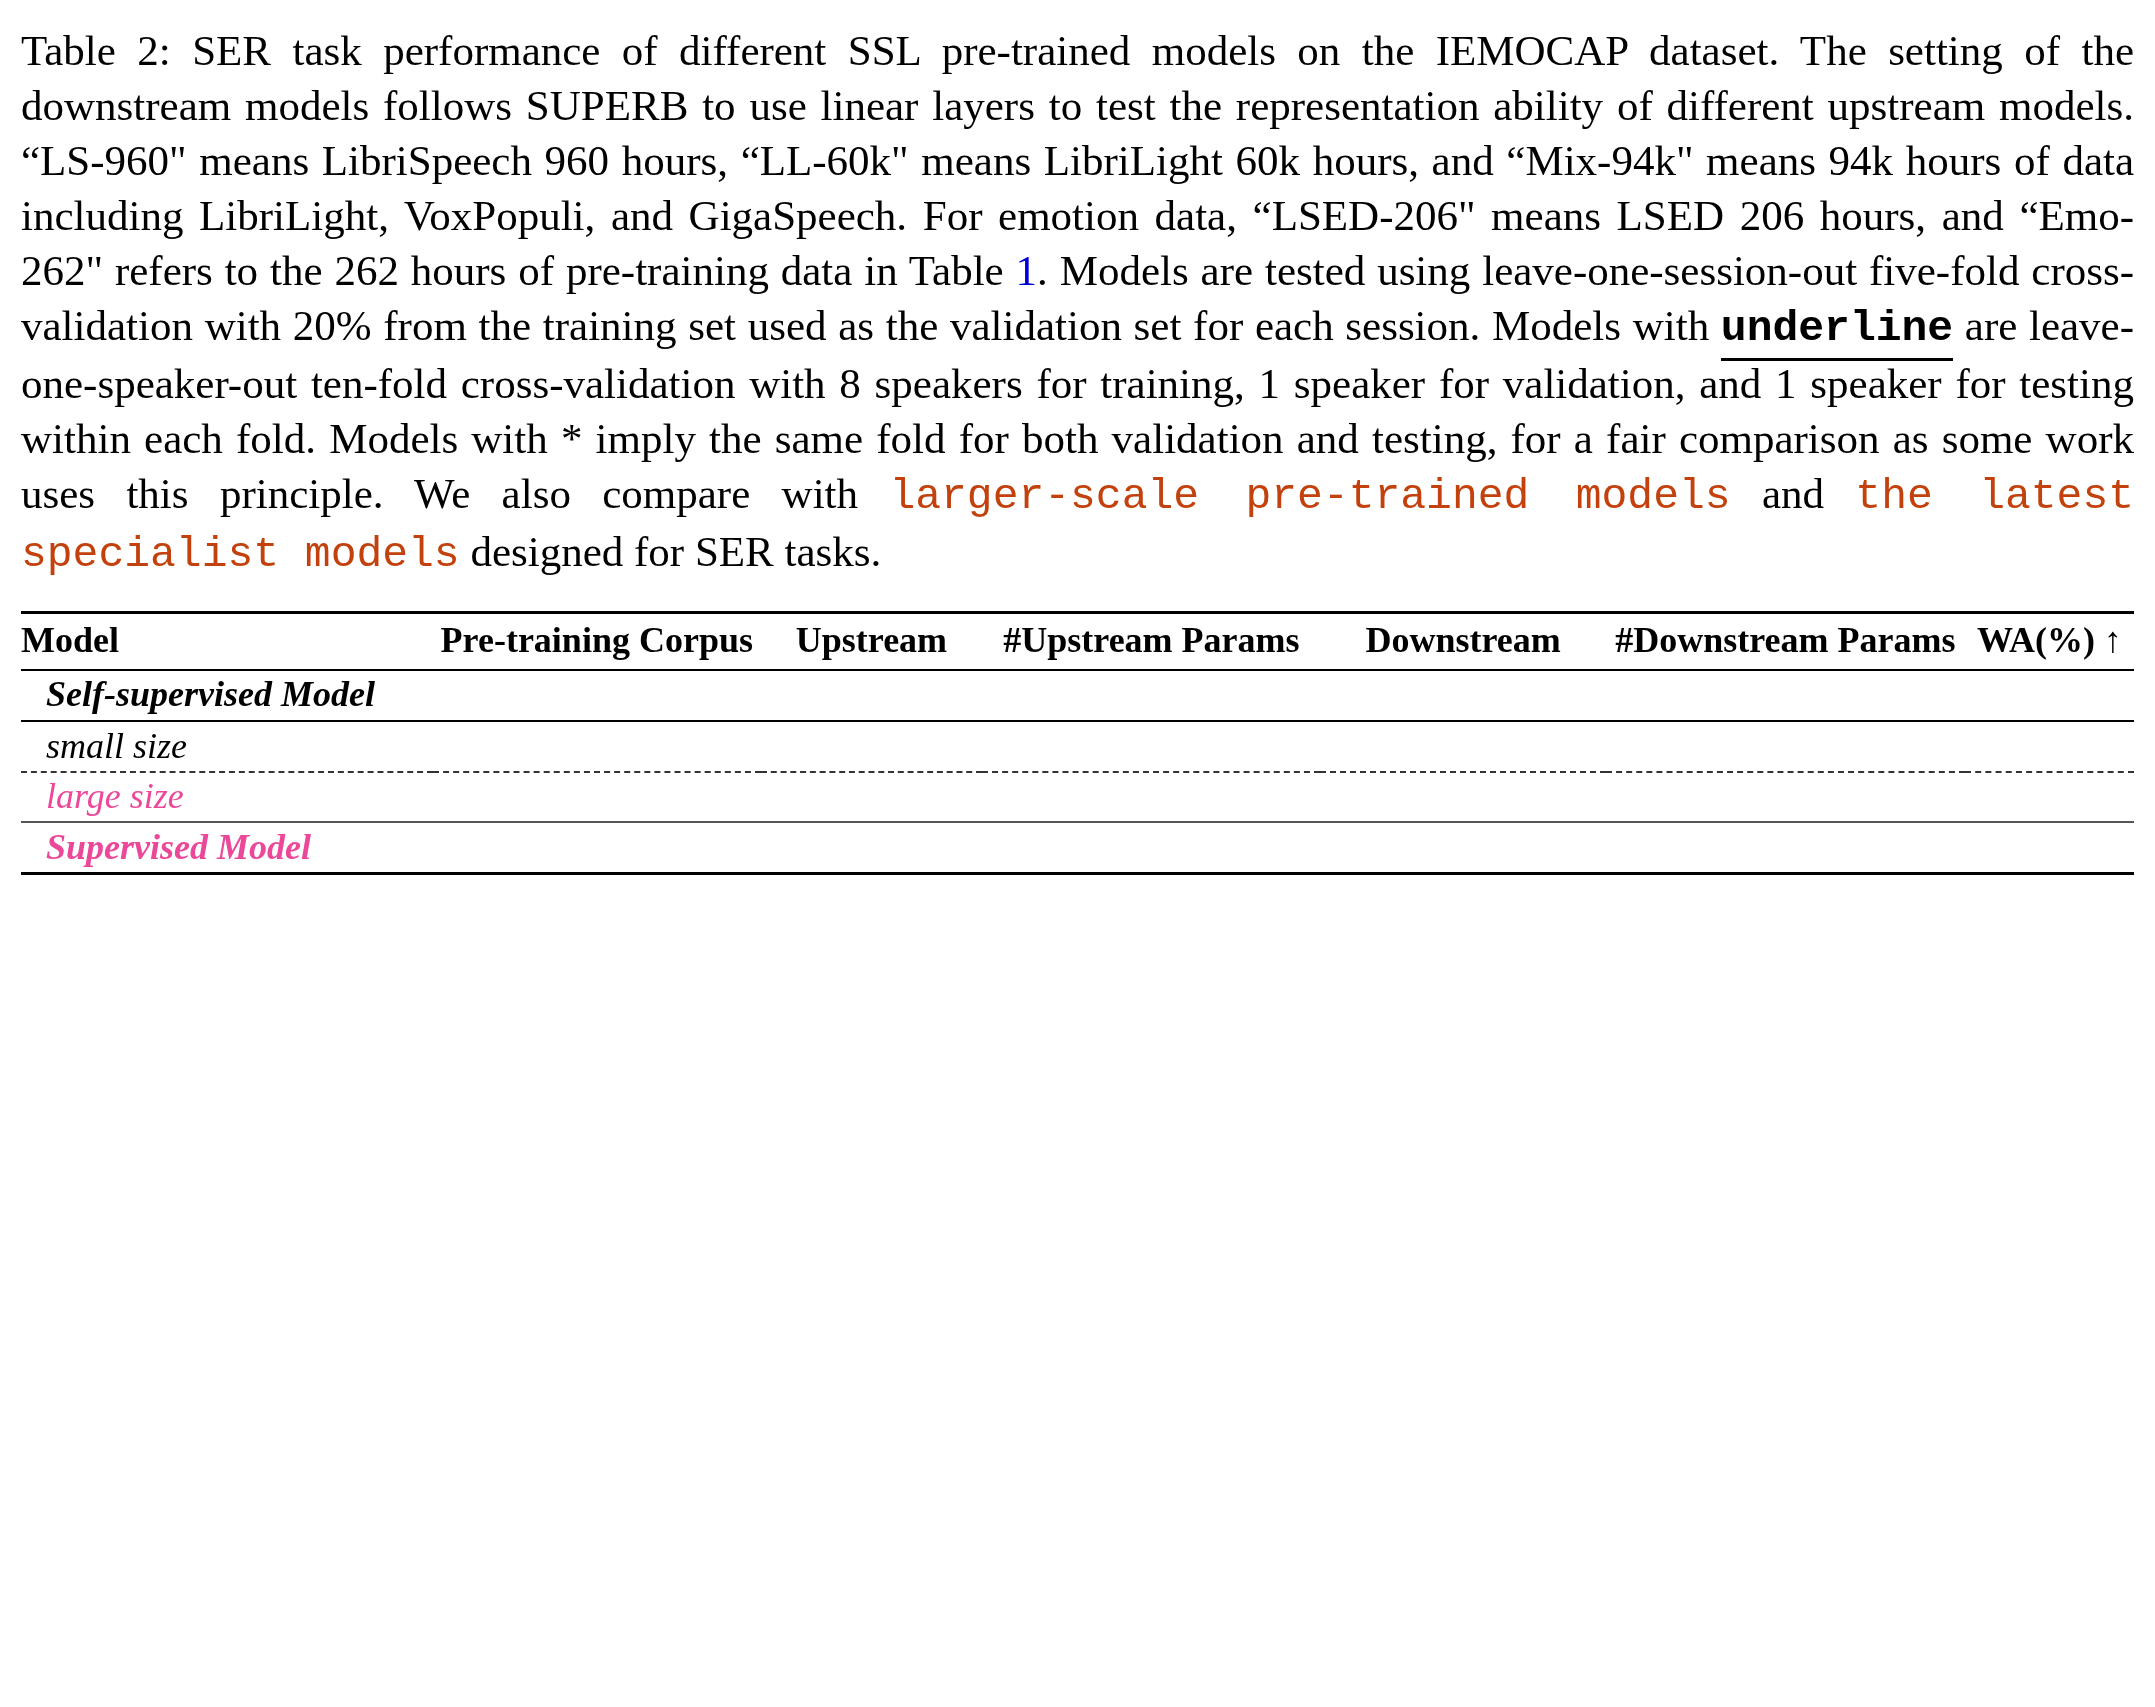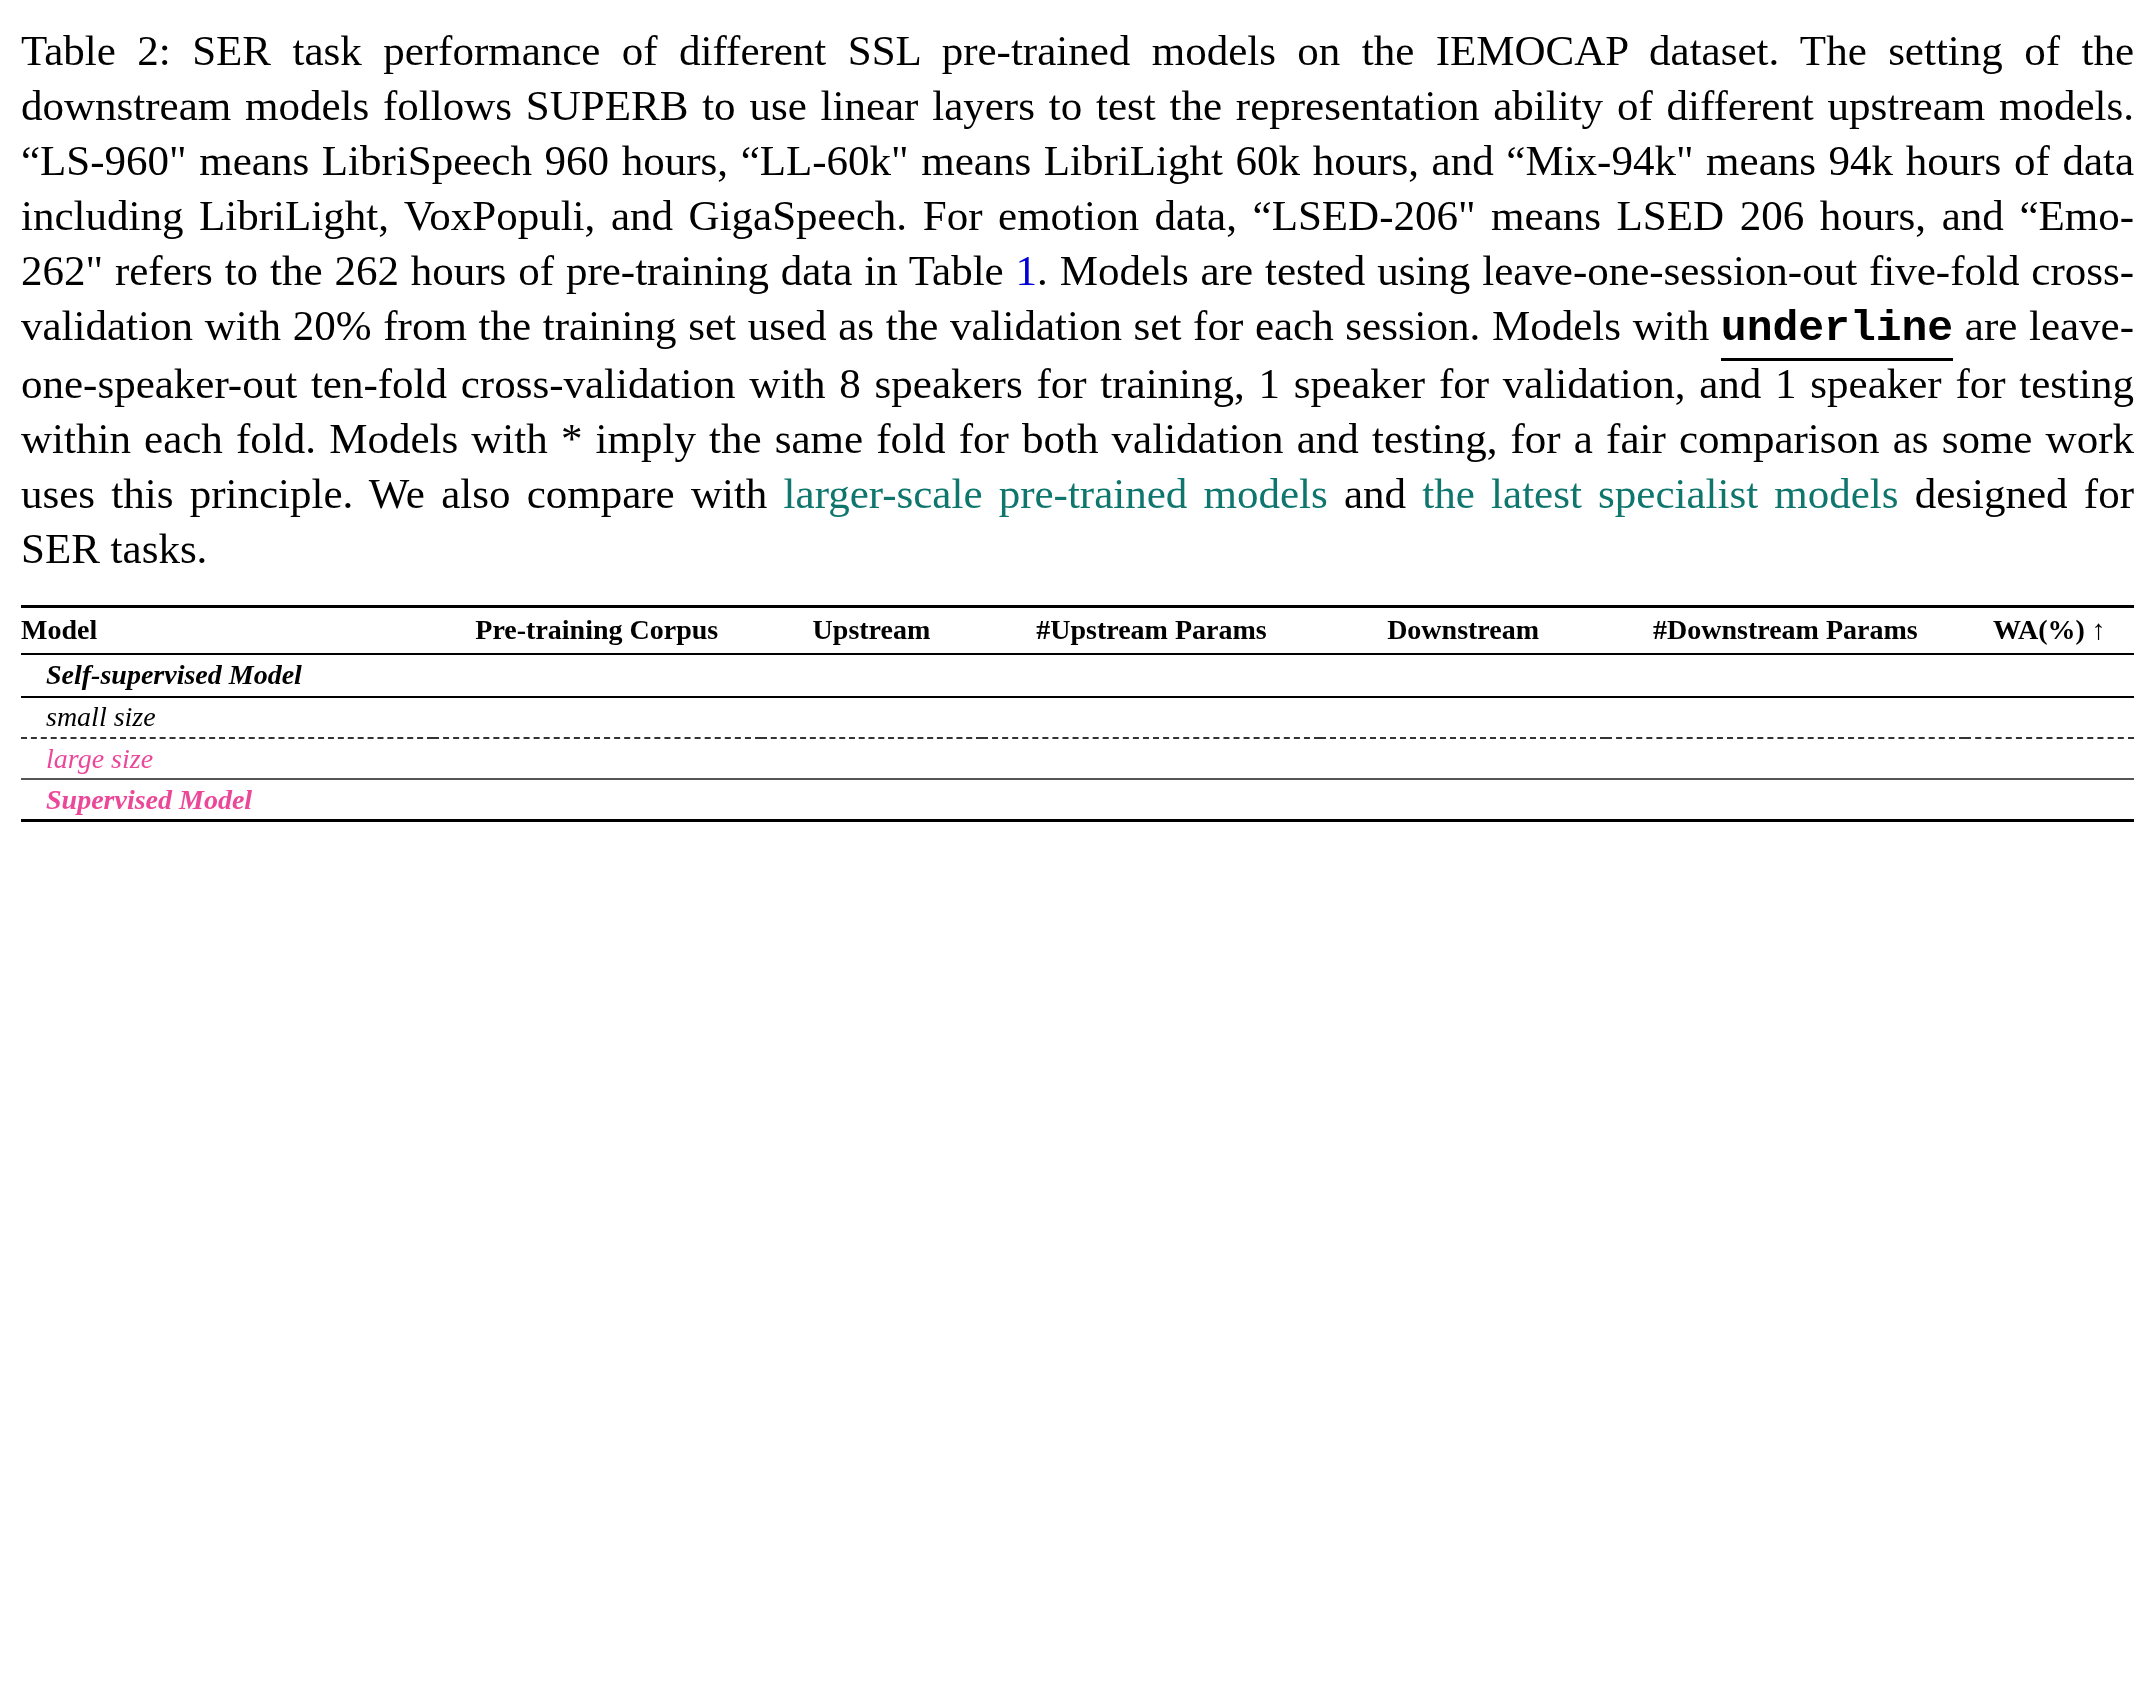--- a/index.html
+++ b/index.html
@@ -7,25 +7,25 @@
     width:2155px;height:1707px;overflow:hidden;
     font-family:"Liberation Serif","DejaVu Serif",serif;
     color:#000;
   }
   .page{padding:9.7px 21px 0 21px;}
   .caption{
     font-size:43px;line-height:55px;text-align:justify;
     margin:13.5px 0 29px 0;
   }
   .caption .bu{font-weight:bold;border-bottom:3.9px solid #000;padding-bottom:5px;font-family:Liberation Mono, monospace;}
-  .caption .muted{color:#0f766e;}
+  .caption .muted{color:#c2410c;font-family:Liberation Mono, monospace;}
   .link{color:#0000d6;}
   table{
     width:100%;border-collapse:collapse;table-layout:fixed;
-    font-size:28px;
+    font-size:36px;
     border-top:3.9px solid #000;border-bottom:3.9px solid #000;
   }
   th,td{padding:1.9px 0;line-height:1.16;vertical-align:middle;overflow:visible;white-space:nowrap;}
   tr.hdr th{font-weight:bold;padding:5.8px 0 6.8px 0;border-bottom:2.9px solid #000;}
   .al{text-align:left;}
   .ac{text-align:center;margin-left:48px;}
   .c0{padding-left:25px;}
   tr.rule-b td{border-bottom:2.9px solid #000;}
   tr.rule-t td{border-top:2.9px solid #555;}
   tr.rule-b2 td{border-bottom:1.9px solid #555;}

